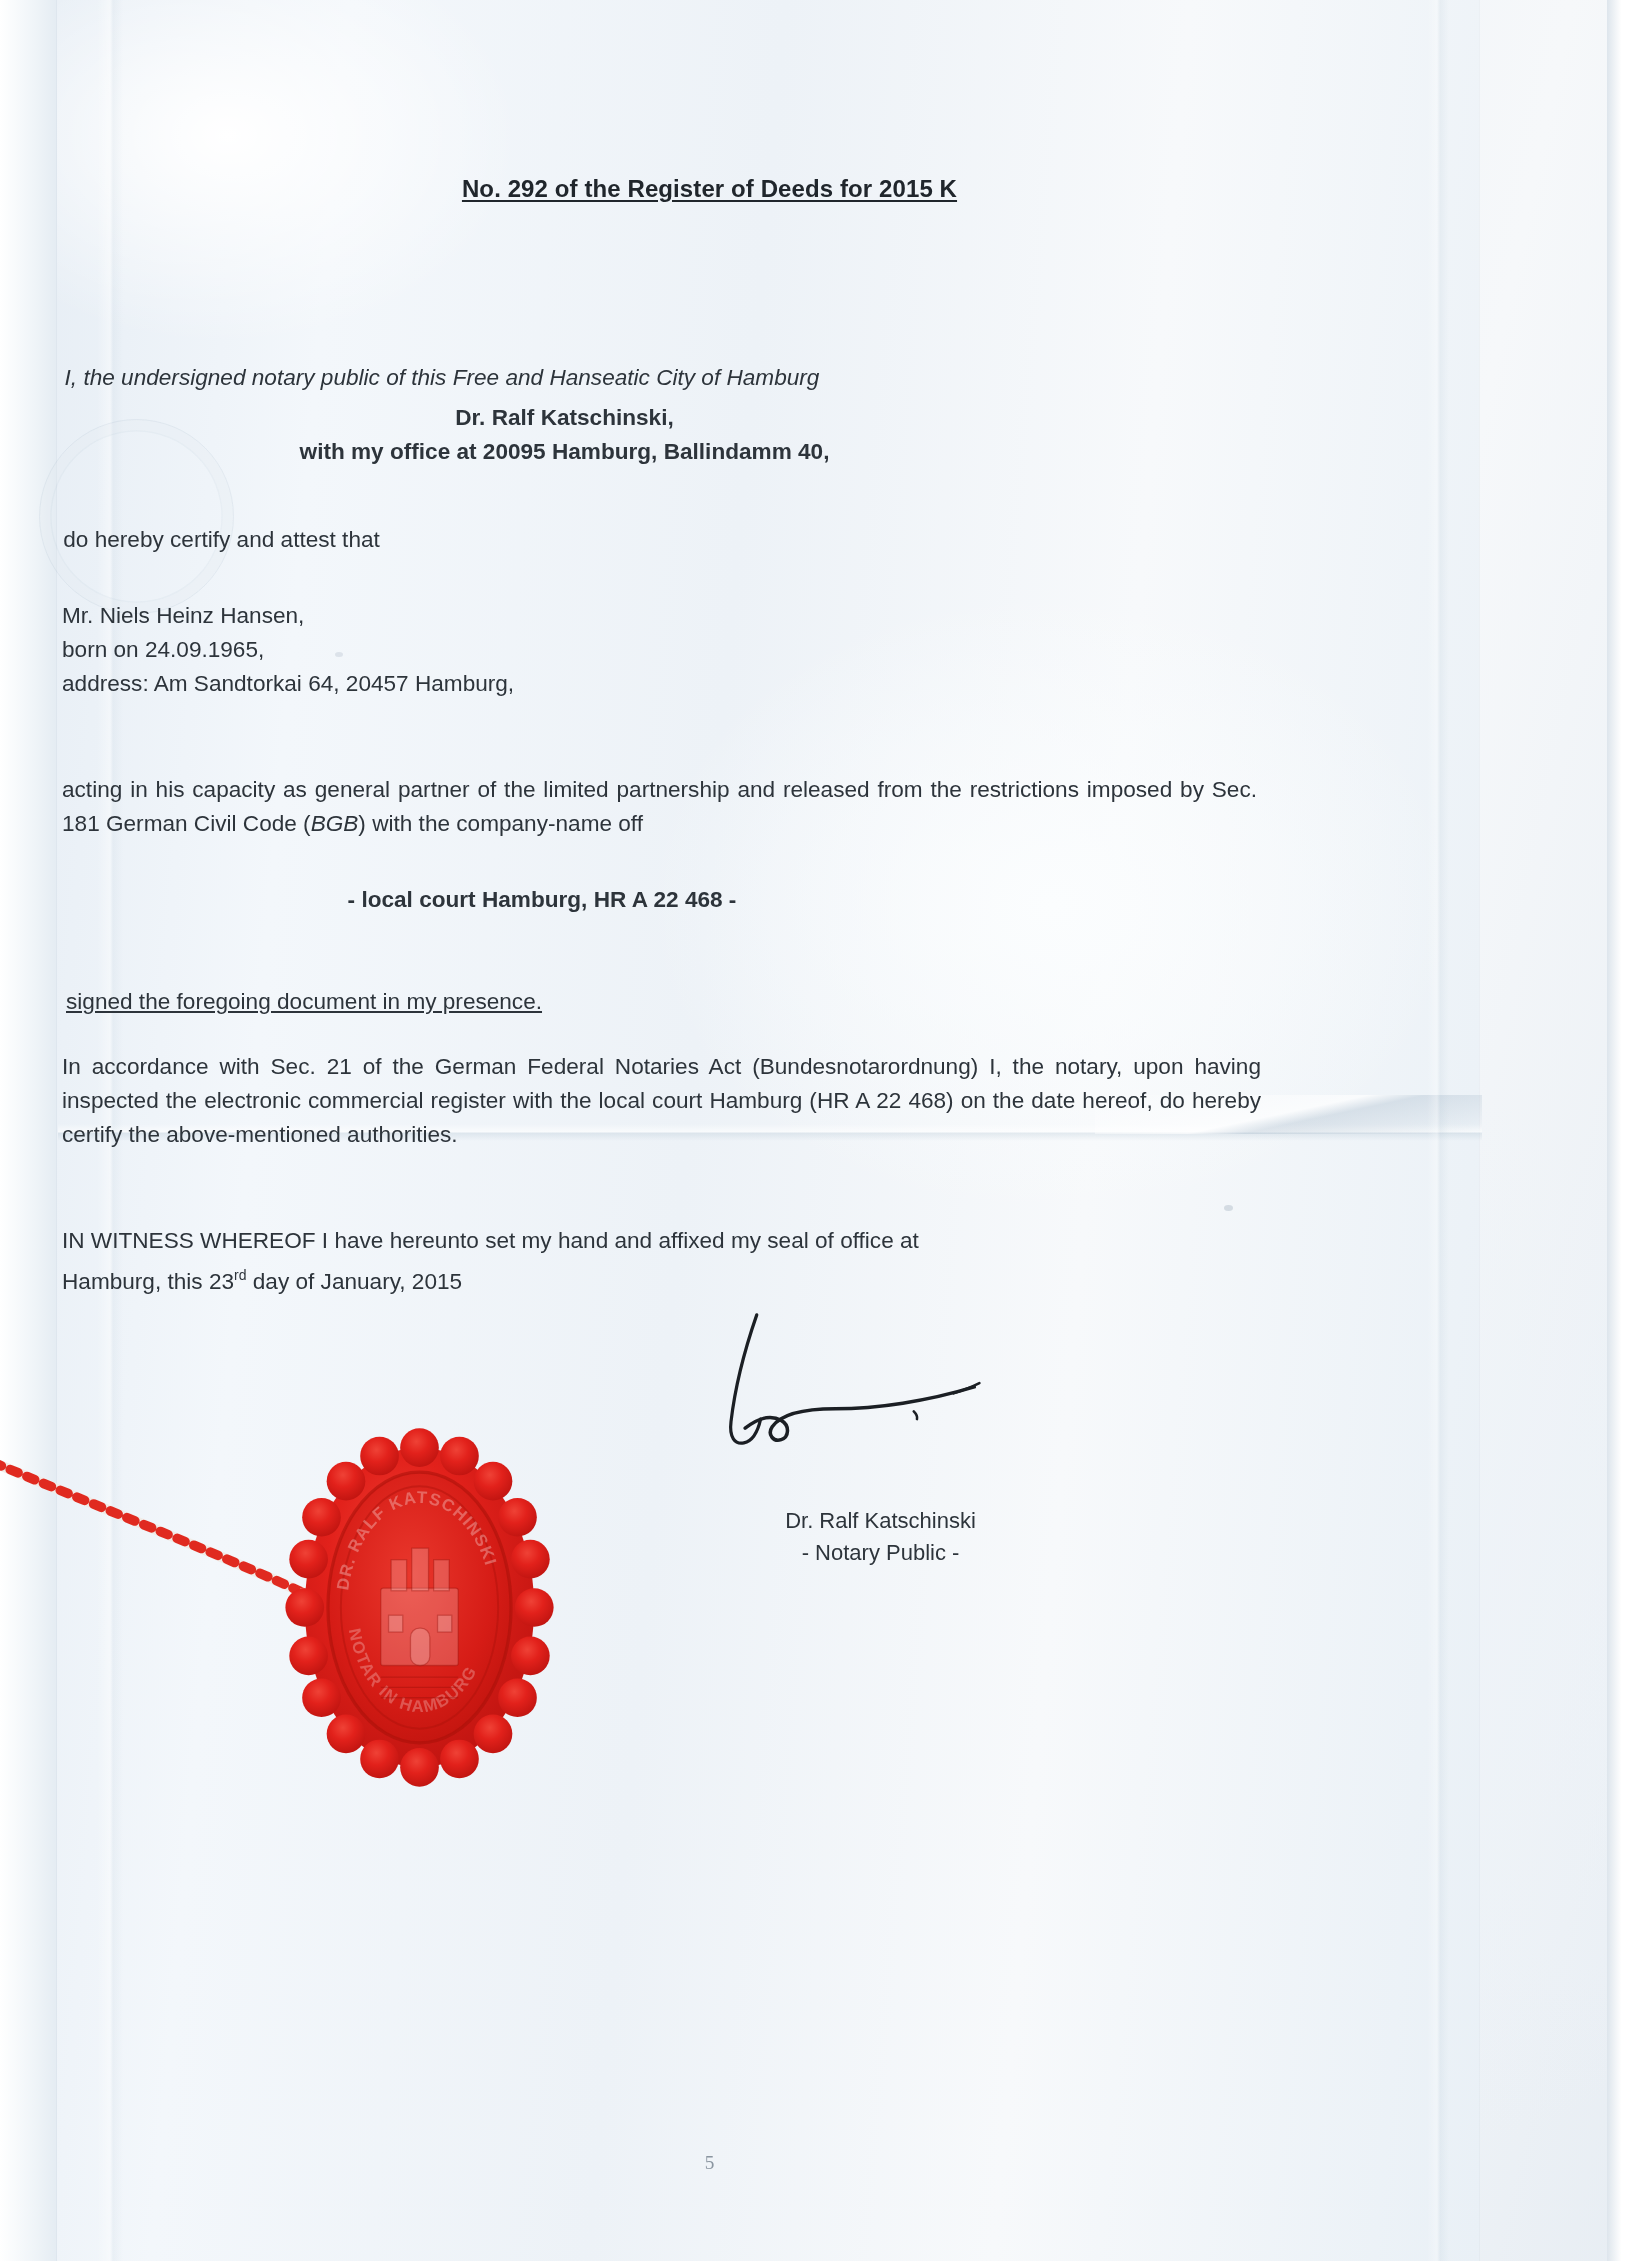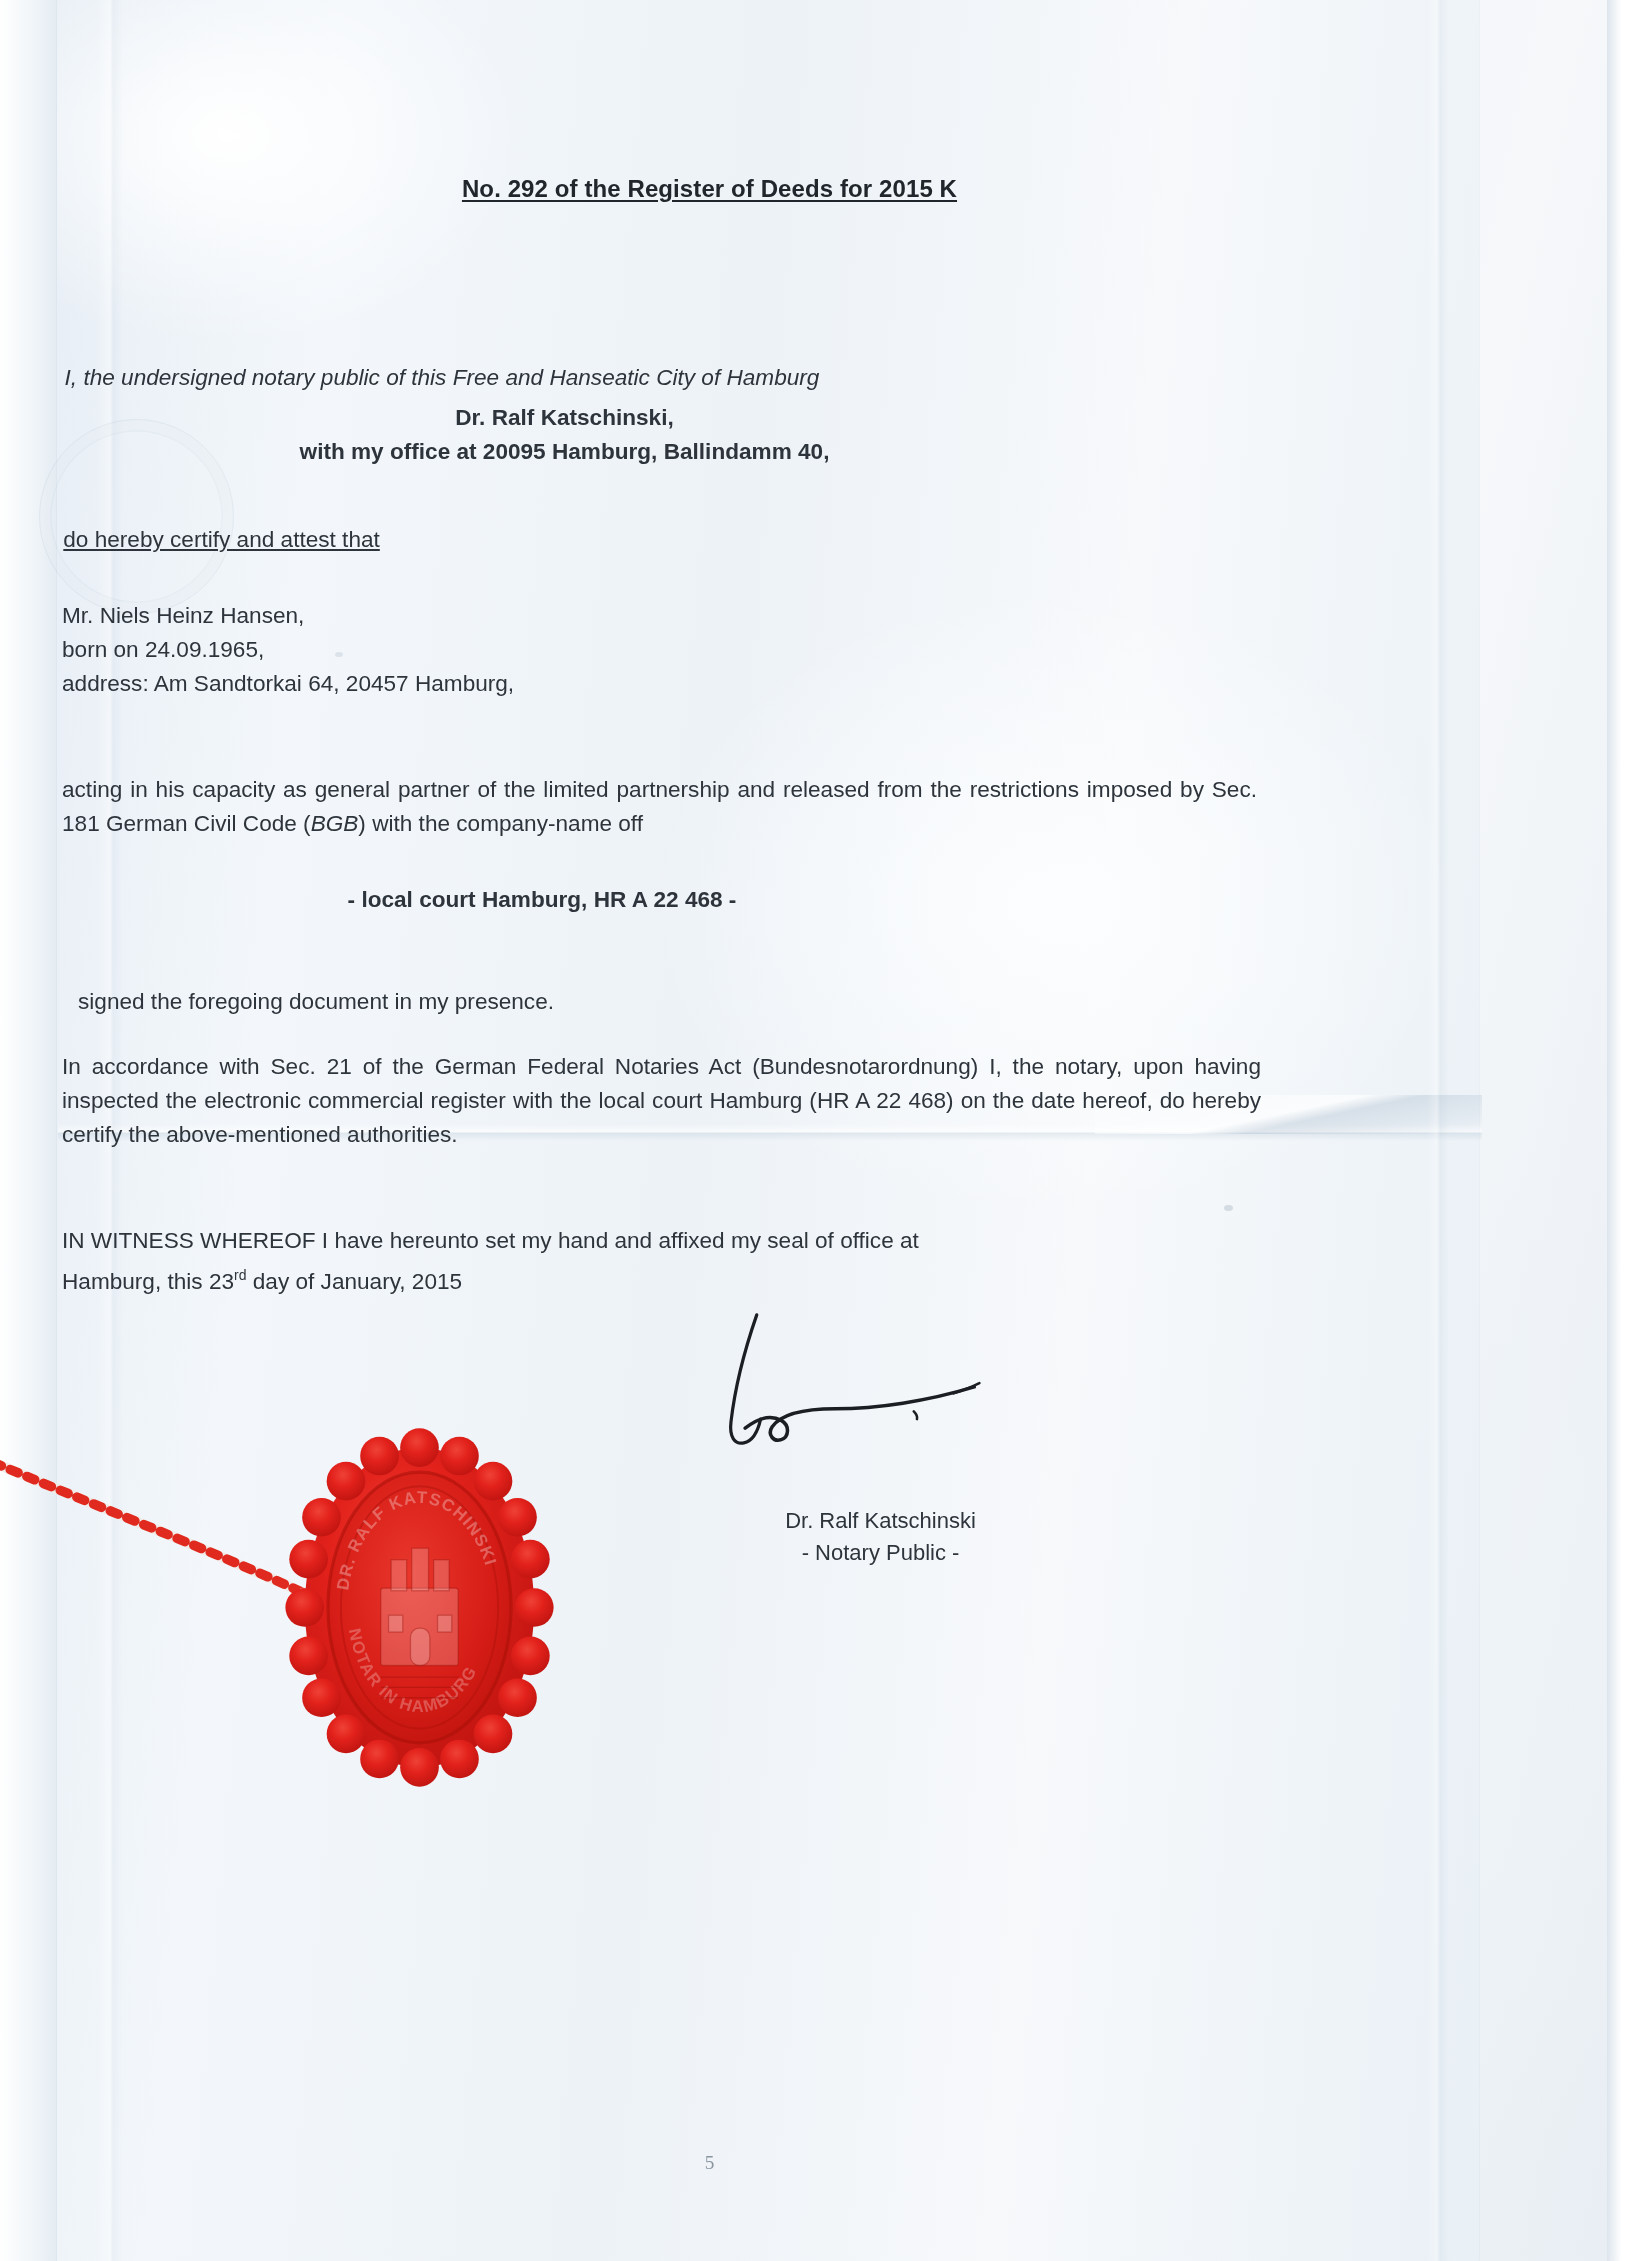--- a/index.html
+++ b/index.html
@@ -115,25 +115,25 @@
     line-height: 34px;
     color: #2d343b;
   }
   .center { text-align: center; }
   .bold { font-weight: bold; }
   .just { text-align: justify; }
   .italic { font-style: italic; }
 
   .p-intro     { top: 361px; left: 2.6px; font-style: italic; }
   .p-notary    { top: 401px; left: 0; width: 1005px; }
-  .p-certify   { top: 523px; left: 1.3px; text-decoration: underline; }
+  .p-certify   { top: 523px; left: 1.3px; }
   .p-person    { top: 599px; left: 0; }
   .p-capacity  { top: 773px; left: 0; width: 1195px; }
   .p-company   { top: 883px; left: 0; width: 960px; }
-  .p-signed    { top: 985px; left: 16px; }
+  .p-signed    { top: 985px; left: 4px; text-decoration: underline; }
   .p-accord    { top: 1050px; left: 0; width: 1199px; }
   .p-witness   { top: 1224px; left: 0; width: 1160px; }
 
   .sup { font-size: 14px; vertical-align: super; }
 
   .sig-name {
     position: absolute;
     left: 651px;
     top: 1505px;
     width: 335px;

